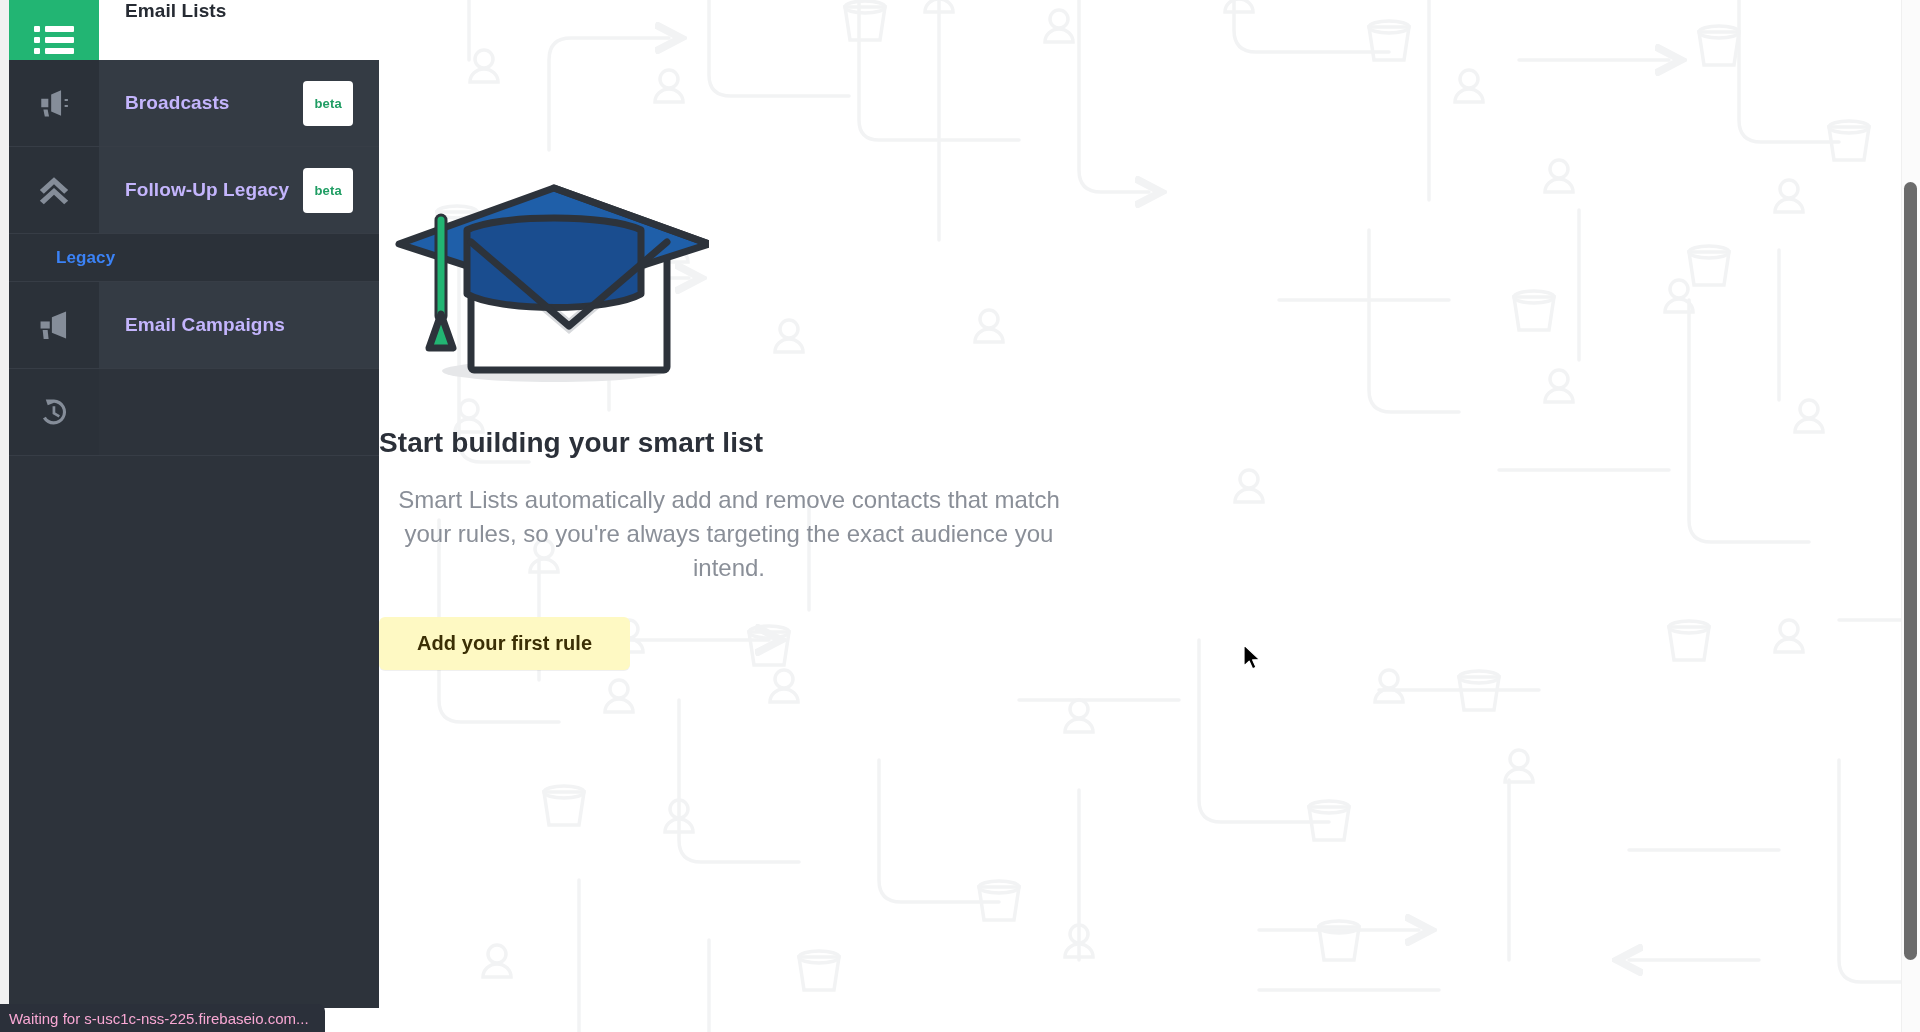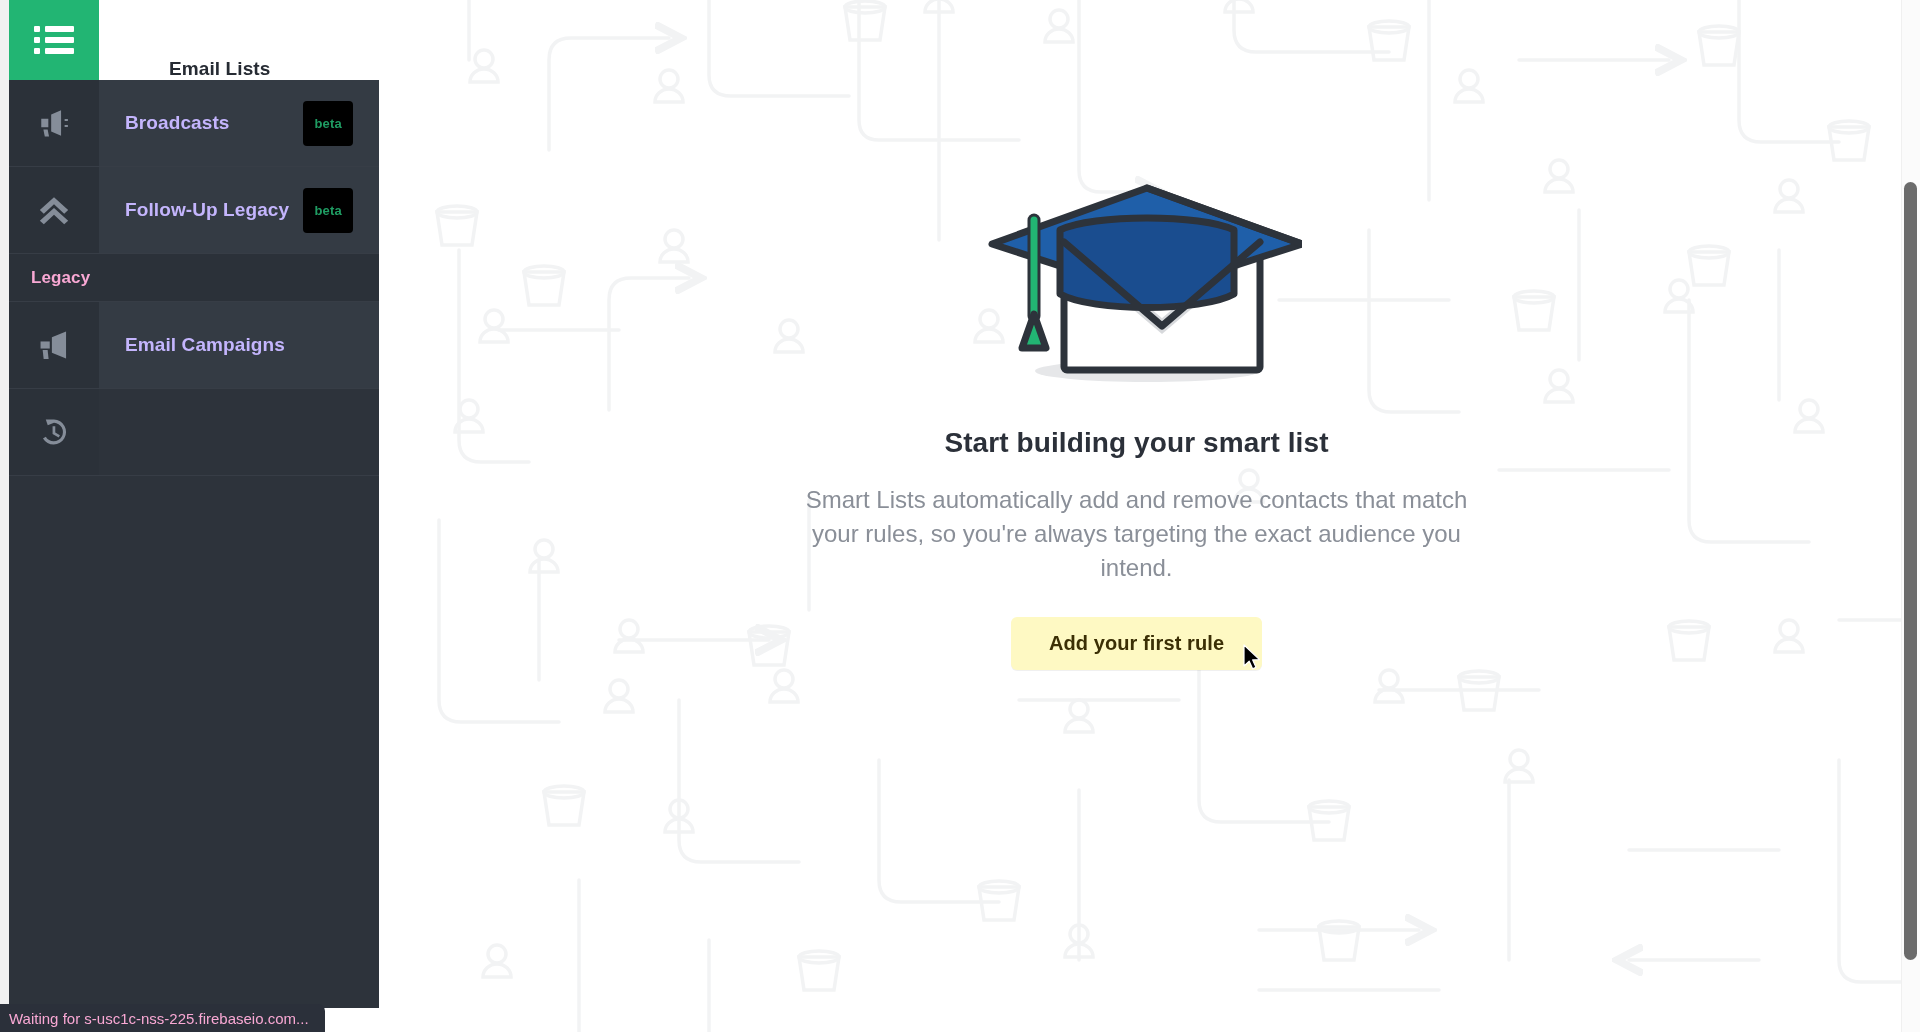--- a/index.html
+++ b/index.html
@@ -35,24 +35,23 @@
     left: 9px; top: 0;
     width: 370px;
     height: 1008px;
     background: #2d333b;
     z-index: 30;
   }
 
   .sb-header {
     position: relative;
     display: flex;
-    align-items: flex-end;
-    height: 80px;
-    background: #ffffff;
-    gap: 44px;
+    align-items: flex-start;
+    height: 60px;
+    background: #ffffff;
   }
 
   .sb-burger {
     width: 90px;
     height: 80px;
     background: #22b573;
     display: flex;
     align-items: center;
     justify-content: center;
     cursor: pointer;
@@ -129,34 +128,34 @@
   }
 
   .beta-badge {
     display: inline-flex;
     align-items: center;
     justify-content: center;
     min-width: 48px;
     height: 45px;
     padding: 0 11px;
     border-radius: 4px;
-    background: #000000;
+    background: #ffffff;
     color: #1f9d63;
     font-size: 13px;
     font-weight: bold;
     letter-spacing: 0.2px;
   }
 
   .sb-section {
     height: 48px;
     display: flex;
     align-items: center;
-    padding-left: 22px;
+    padding-left: 47px;
     background: #2b3139;
-    color: #f9a8d4;
+    color: #3b82f6;
     font-size: 17px;
     font-weight: bold;
     letter-spacing: 0.1px;
     border-bottom: 1px solid #373d46;
   }
 
   .sb-rest {
     background: #2d333b;
     height: 510px;
   }
@@ -181,21 +180,21 @@
     pointer-events: none;
   }
 
   .empty-state {
     position: absolute;
     left: 0;
     right: 26px;
     top: 176px;
     display: flex;
     flex-direction: column;
-    align-items: center;
+    align-items: flex-start;
     z-index: 5;
   }
 
   .illus-wrap {
     width: 330px;
     height: 215px;
     position: relative;
     margin-bottom: 36px;
   }
 

